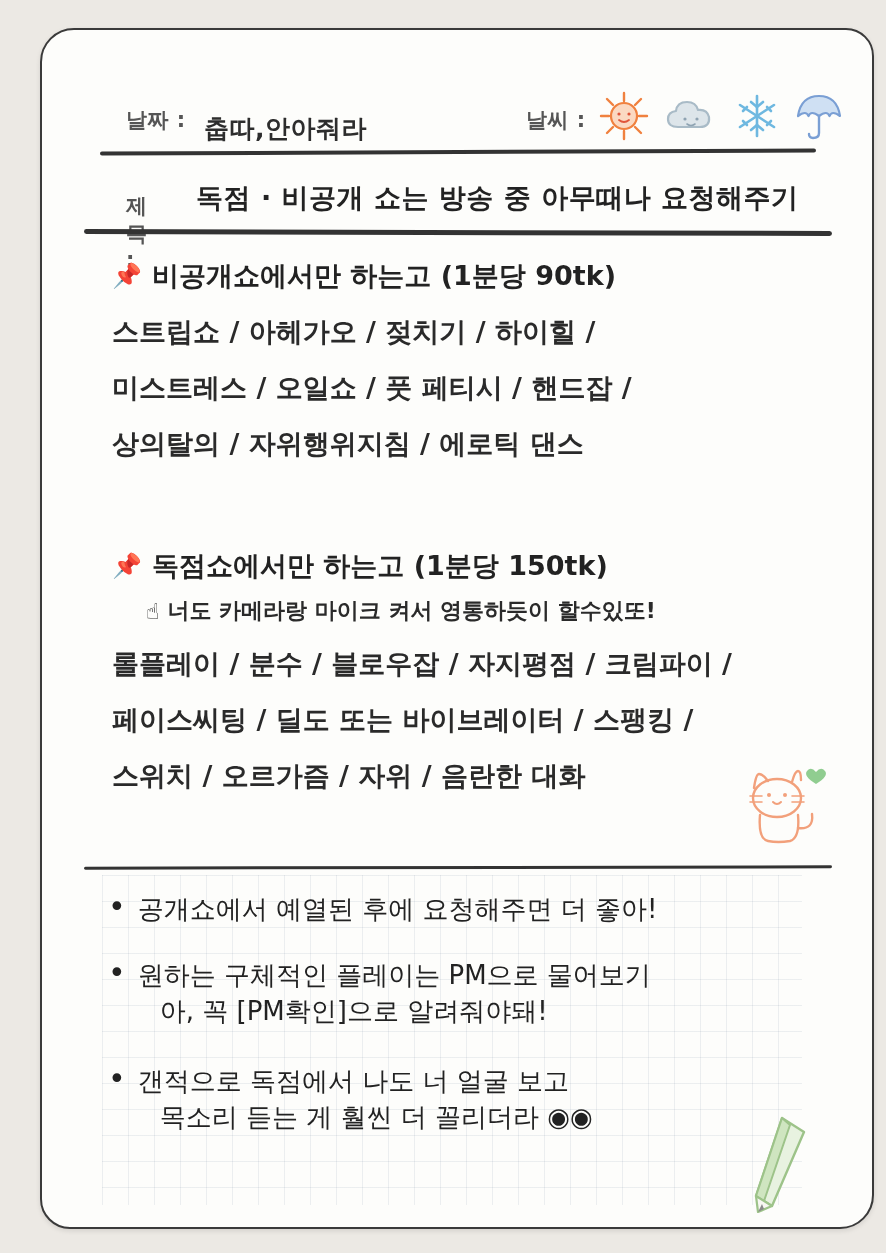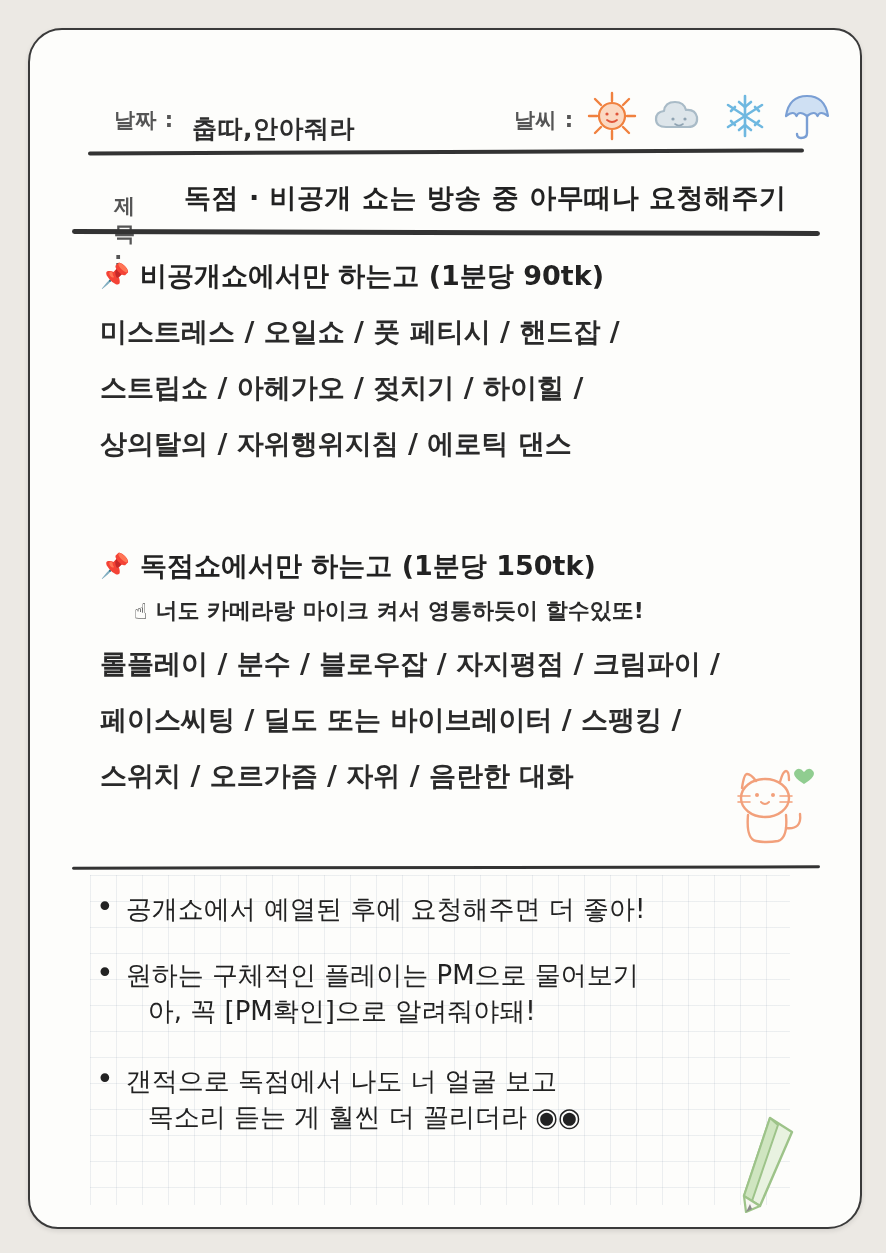--- a/index.html
+++ b/index.html
@@ -8,21 +8,21 @@
     background: #ece9e4;
   }
   body {
     width: 886px;
     height: 1253px;
     font-family: "DejaVu Sans", sans-serif;
     overflow: hidden;
   }
   .page {
     position: absolute;
-    left: 28px;
+    left: 40px;
     top: 28px;
     width: 830px;
     height: 1197px;
     background: #fdfdfb;
     border: 2.5px solid #3a3a3a;
     border-radius: 34px 28px 34px 30px;
     box-shadow: 0 2px 5px rgba(0,0,0,0.10);
     overflow: hidden;
   }
   
@@ -235,22 +235,22 @@
     <span class="hand title-value">독점 · 비공개 쇼는 방송 중 아무때나 요청해주기</span>
   </div>
 
   <div class="rule rule2"></div>
 
   <div class="section" style="top:228px">
     <div class="sec-head">
       <span class="pin">📌</span>
       <span>비공개쇼에서만 하는고 (1분당 90tk)</span>
     </div>
+    <div class="sec-line">스트립쇼 / 아헤가오 / 젖치기 / 하이힐 /</div>
     <div class="sec-line">미스트레스 / 오일쇼 / 풋 페티시 / 핸드잡 /</div>
-    <div class="sec-line">스트립쇼 / 아헤가오 / 젖치기 / 하이힐 /</div>
     <div class="sec-line">상의탈의 / 자위행위지침 / 에로틱 댄스</div>
   </div>
 
   <div class="section" style="top:518px">
     <div class="sec-head">
       <span class="pin">📌</span>
       <span>독점쇼에서만 하는고 (1분당 150tk)</span>
     </div>
     <div class="sub-note">
       <span>☝</span>

